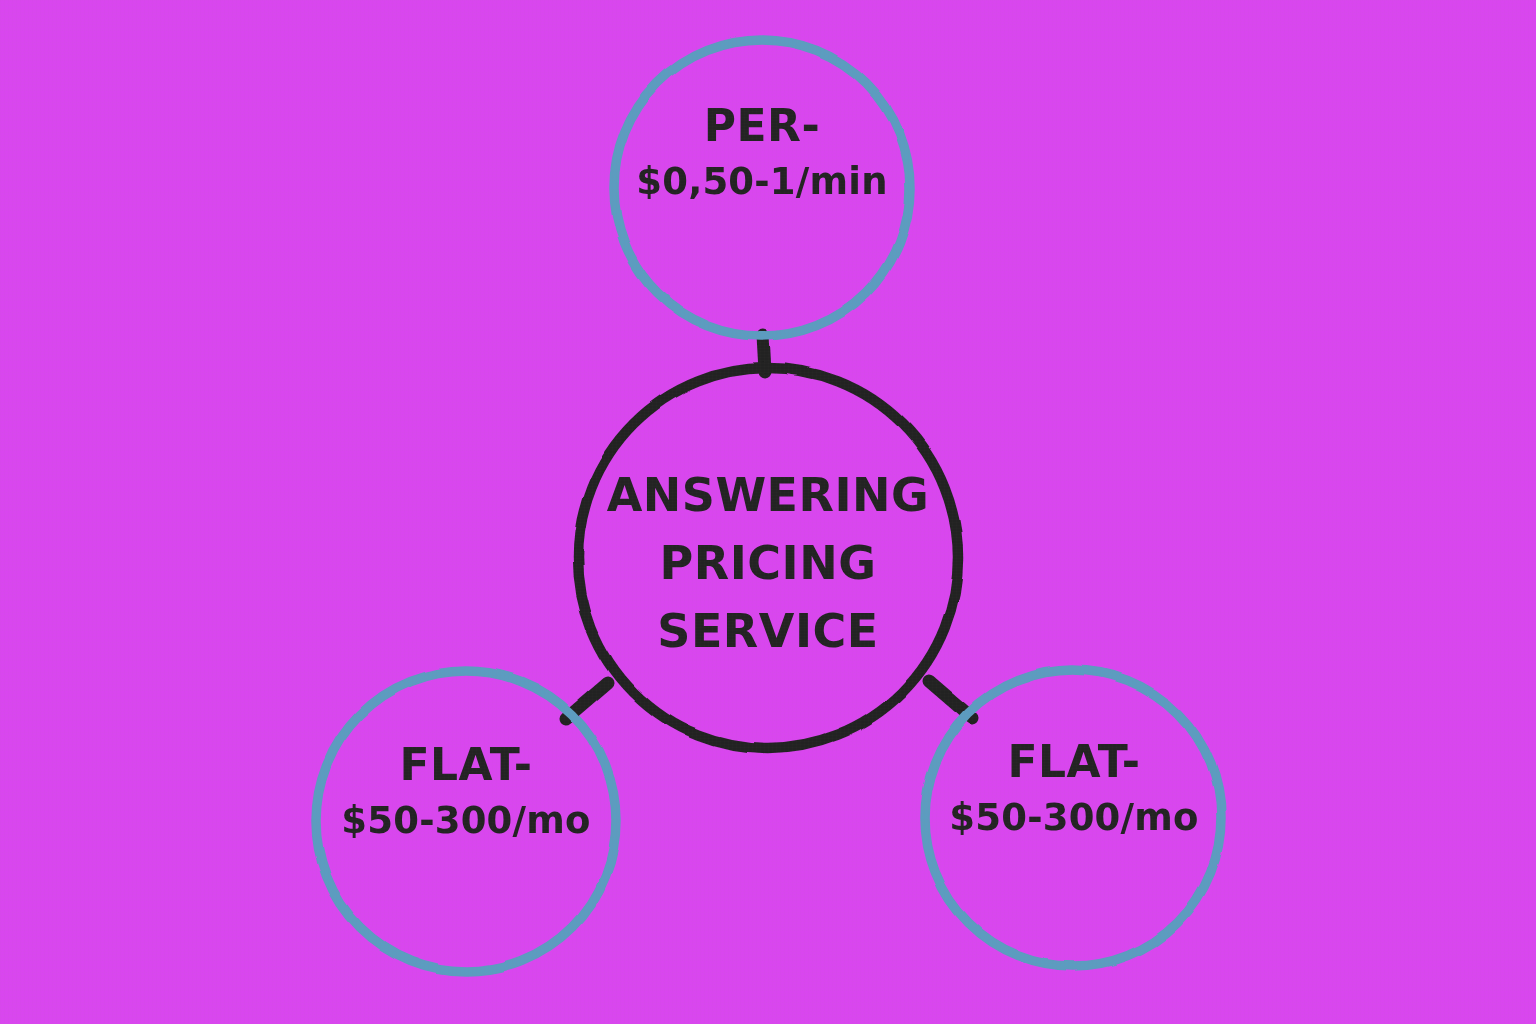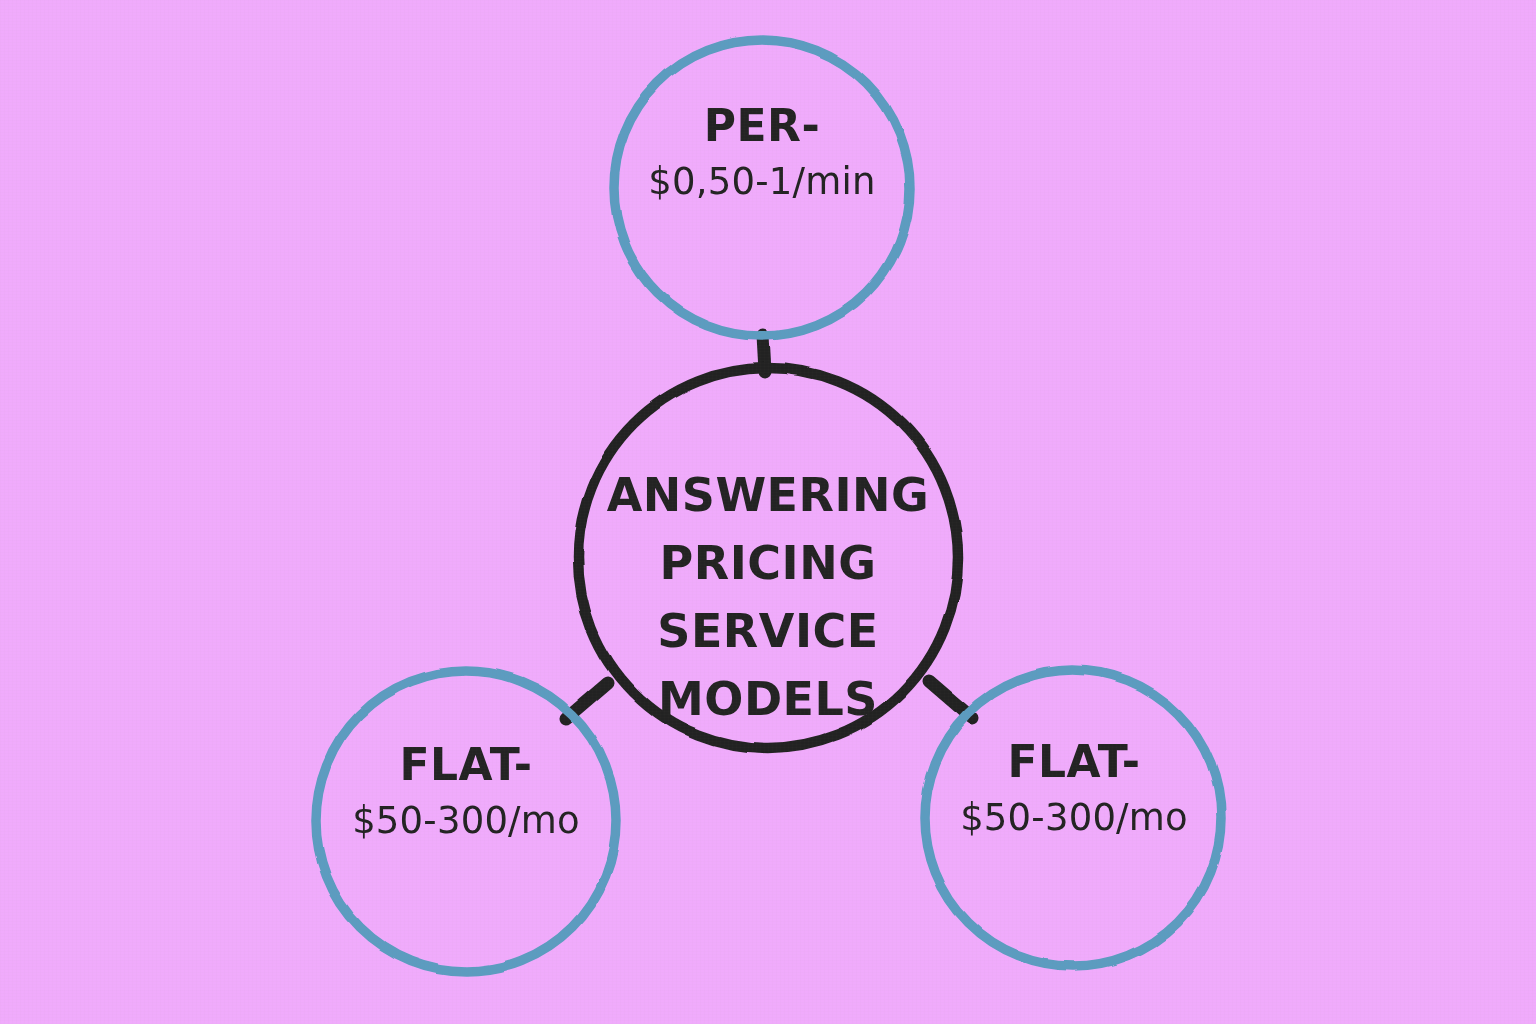--- a/index.html
+++ b/index.html
@@ -4,21 +4,21 @@
 <style>
   html, body {
     margin: 0;
     padding: 0;
     background: #f8f6f1;
   }
   #canvas {
     position: relative;
     width: 1536px;
     height: 1024px;
-    background: #f0abfc;
+    background: #d946ef;
     overflow: hidden;
     font-family: "DejaVu Sans", sans-serif;
   }
   
   #paper-texture {
     position: absolute;
     inset: 0;
     pointer-events: none;
     opacity: 0.5;
     background-image:
@@ -38,21 +38,21 @@
     line-height: 1.0;
     pointer-events: none;
     -webkit-font-smoothing: antialiased;
   }
   .ttl {
     font-weight: 700;
     letter-spacing: 0.5px;
     white-space: nowrap;
   }
   .sub {
-    font-weight: 400;
+    font-weight: 700;
     letter-spacing: 0.2px;
     white-space: nowrap;
   }
 
   
   #center-node-text {
     left: 568px;
     top: 455px;
     width: 400px;
   }
@@ -152,21 +152,20 @@
 
   <div class="node-text" id="top-node-text">
     <div class="ttl">PER-</div>
     <div class="sub">$0,50-1/min</div>
   </div>
 
   <div class="node-text" id="center-node-text">
     <div class="ttl">ANSWERING</div>
     <div class="ttl">PRICING</div>
     <div class="ttl">SERVICE</div>
-    <div class="ttl">MODELS</div>
   </div>
 
   <div class="node-text" id="left-node-text">
     <div class="ttl">FLAT-</div>
     <div class="sub">$50-300/mo</div>
   </div>
 
   <div class="node-text" id="right-node-text">
     <div class="ttl">FLAT-</div>
     <div class="sub">$50-300/mo</div>

